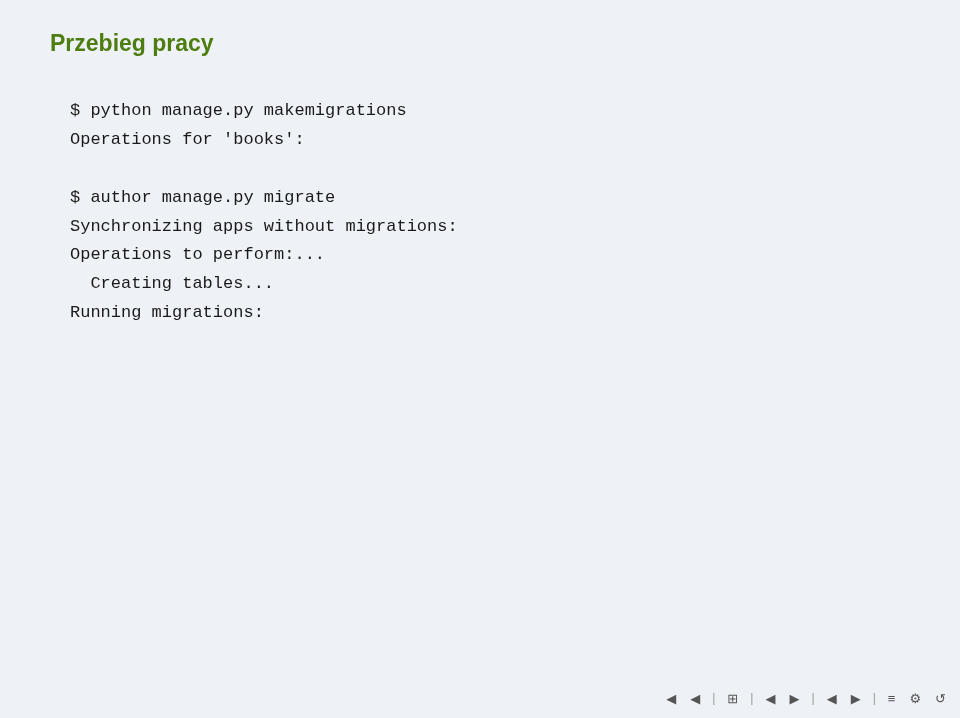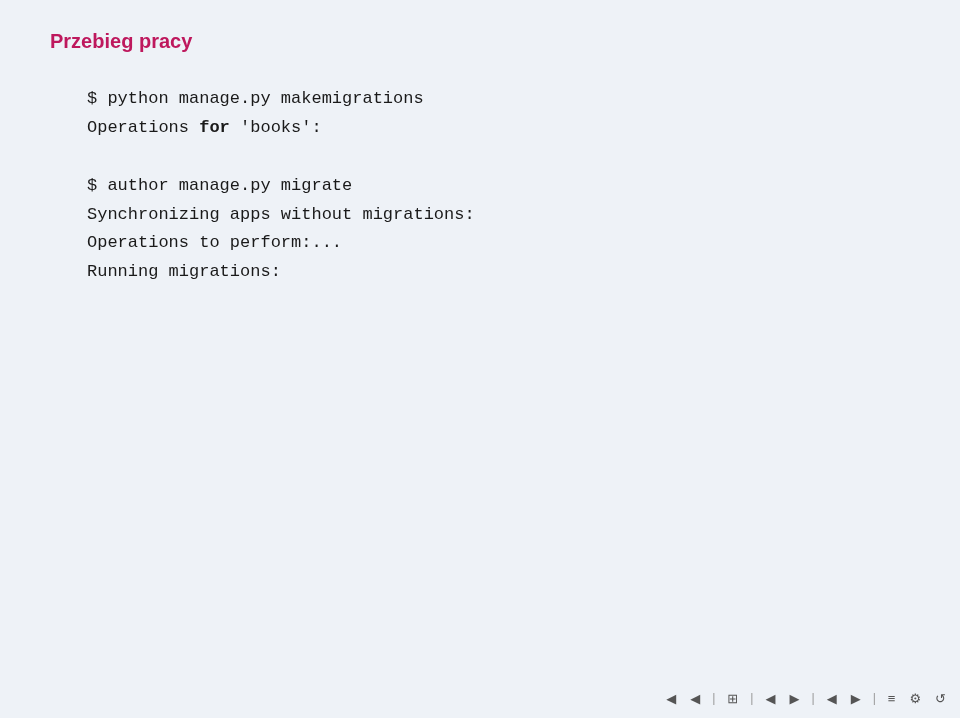--- a/index.html
+++ b/index.html
@@ -20,41 +20,41 @@
     .page-container {
       width: 960px;
       height: 718px;
       background-color: #eef2f7;
       position: relative;
       padding: 30px 50px;
     }
 
     .page-title {
       font-family: sans-serif;
-      font-size: 20px;
+      font-size: 23px;
       font-weight: bold;
-      color: #be185d;
-      margin-bottom: 32px;
+      color: #4d7c0f;
+      margin-bottom: 40px;
     }
 
     .code-block {
       font-family: 'Courier New', Courier, monospace;
       font-size: 17px;
       color: #1a1a1a;
       line-height: 1.7;
-      margin-left: 37px;
+      margin-left: 20px;
     }
 
     .code-line {
       display: block;
       white-space: pre;
     }
 
     .keyword-bold {
-      font-weight: bold;
+      font-weight: normal;
     }
 
     .bottom-toolbar {
       position: absolute;
       bottom: 10px;
       right: 10px;
       display: flex;
       align-items: center;
       gap: 6px;
     }
@@ -81,20 +81,21 @@
 
   <div class="page-title">Przebieg pracy</div>
 
   <div class="code-block">
     <span class="code-line"><span>$ python manage.py makemigrations</span></span>
     <span class="code-line"><span>Operations </span><span class="keyword-bold">for</span><span> 'books':</span></span>
     <span class="code-line">&nbsp;</span>
     <span class="code-line">$ author manage.py migrate</span>
     <span class="code-line">Synchronizing apps without migrations:</span>
     <span class="code-line">Operations to perform:...</span>
+    <span class="code-line">  Creating tables...</span>
     <span class="code-line">Running migrations:</span>
   </div>
 
   <div class="bottom-toolbar">
     <button class="toolbar-btn">◀</button>
     <button class="toolbar-btn">◀</button>
     <span class="toolbar-separator">|</span>
     <button class="toolbar-btn">⊞</button>
     <span class="toolbar-separator">|</span>
     <button class="toolbar-btn">◀</button>

